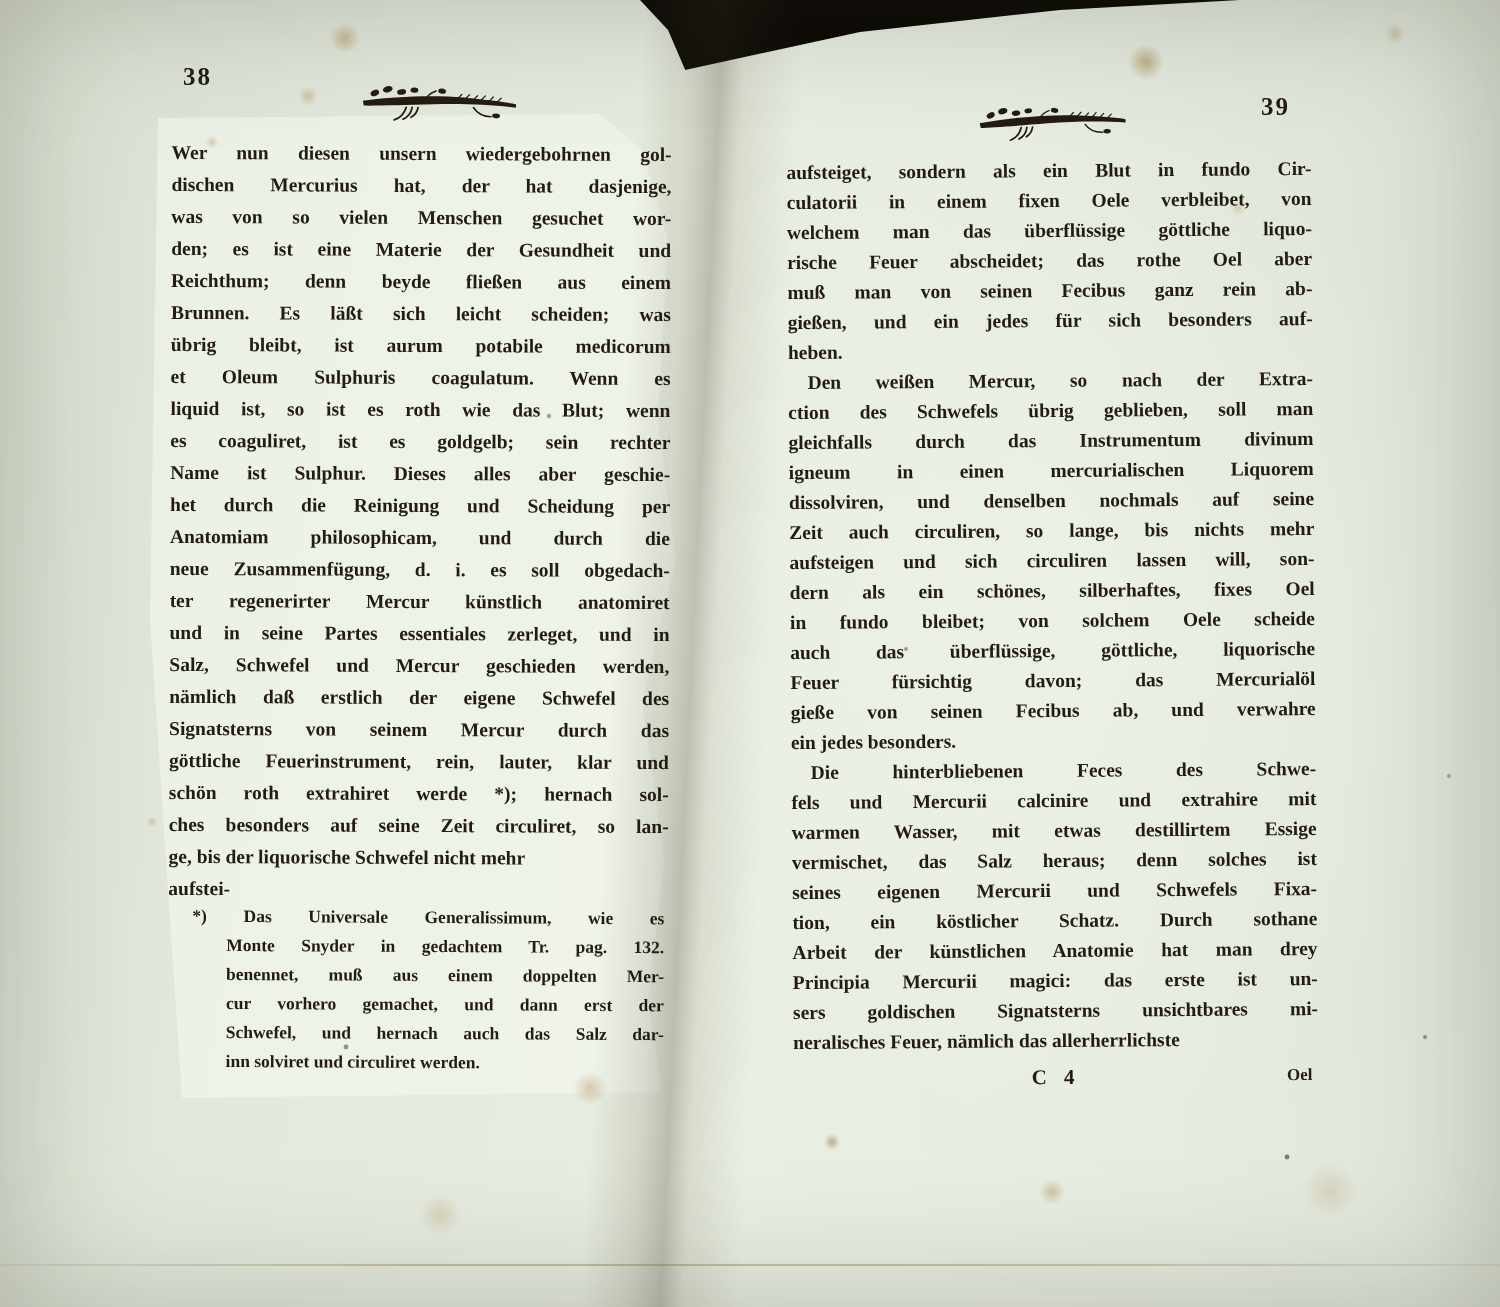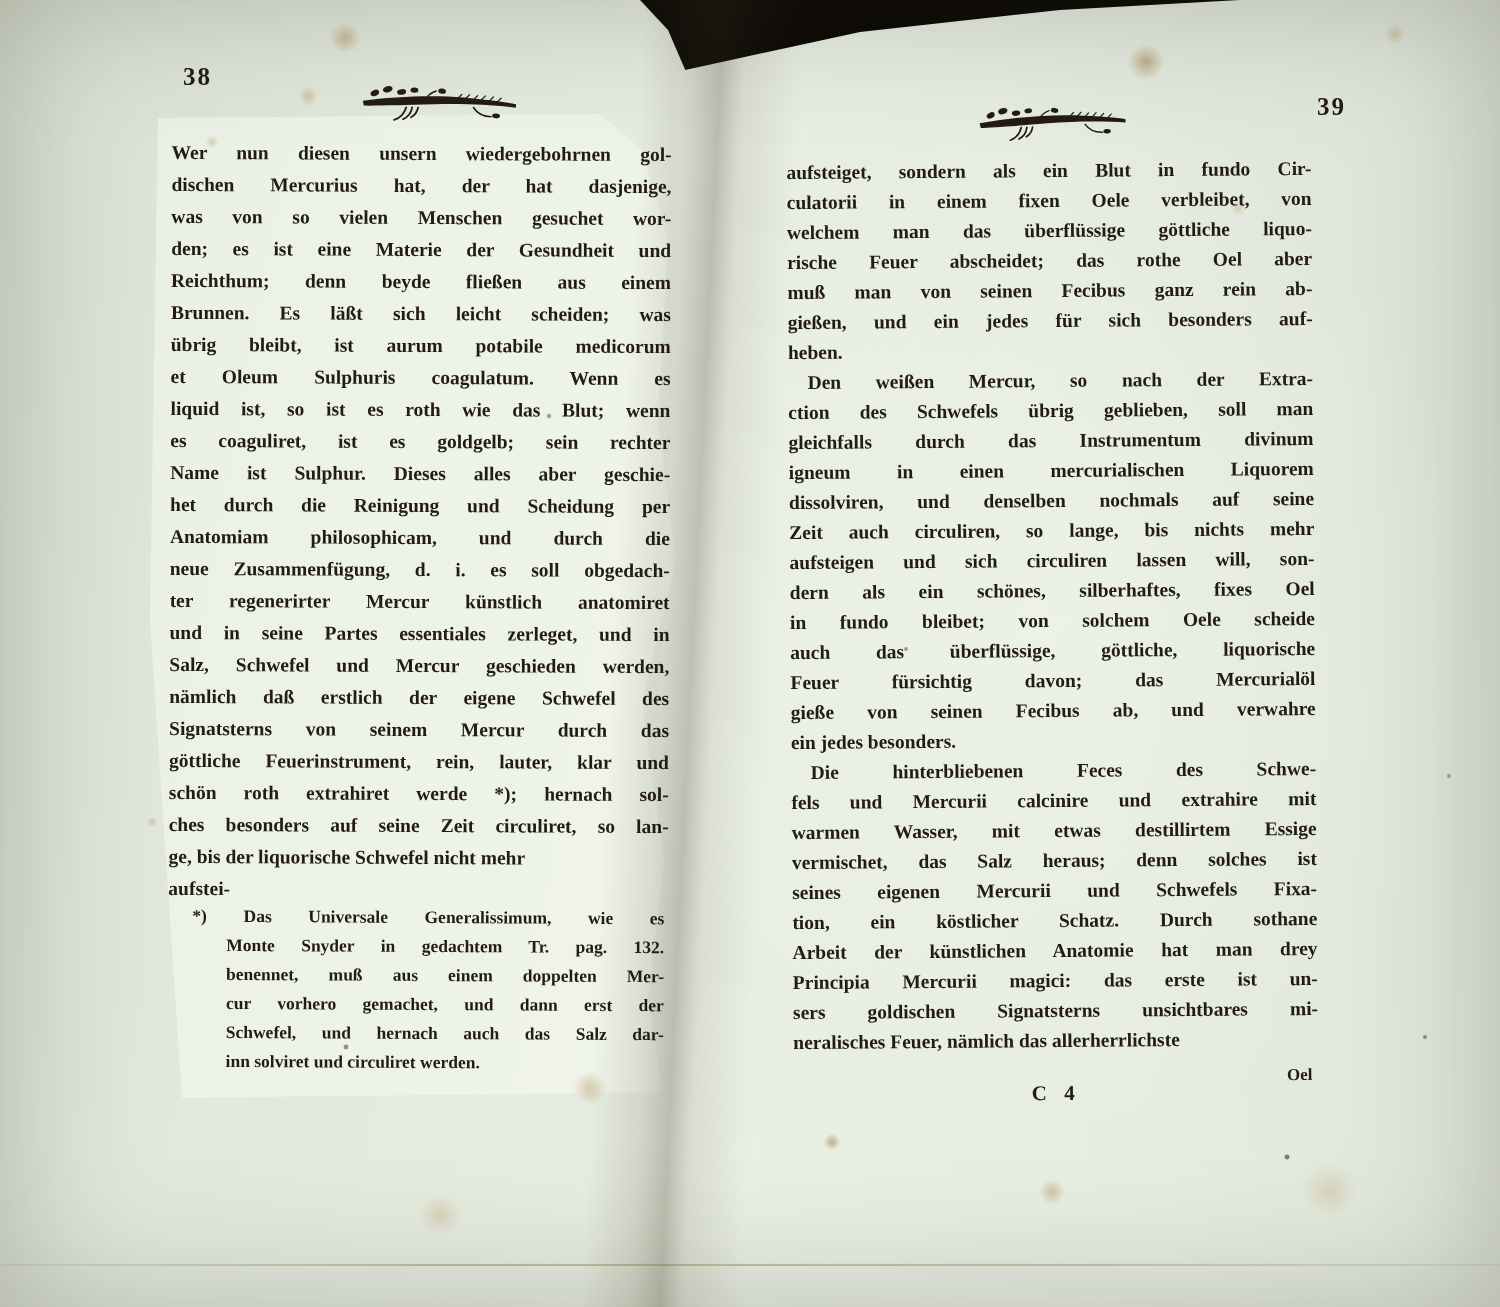--- a/index.html
+++ b/index.html
@@ -76,21 +76,21 @@
     position: absolute; inset: 0; z-index: 7; pointer-events: none;
     box-shadow: inset 0 0 140px rgba(55,50,35,0.28);
   }
   
   .ink { color: #241c12; }
   .pagenum {
     position: absolute; z-index: 5;
     font-size: 25px; font-weight: bold; letter-spacing: 2px;
   }
   .pagenum-left  { left: 183px; top: 63px; }
-  .pagenum-right { left: 1317px; top: 93px; }
+  .pagenum-right { left: 1261px; top: 93px; }
   .ornament { position: absolute; z-index: 5; }
   .ornament-left  { left: 355px; top: 76px; width: 168px; height: 46px; transform: rotate(1deg); }
   .ornament-right { left: 972px; top: 96px; width: 160px; height: 44px; transform: rotate(-2deg); }
   .ornament path, .ornament ellipse { fill: #241c12; }
   .ornament .stroked { fill: none; stroke: #241c12; stroke-linecap: round; }
 
   .textcol { position: absolute; z-index: 5; }
   .textcol-left {
     left: 170px; top: 138px; width: 500px;
     font-size: 19.5px; font-weight: bold; line-height: 32px;
@@ -114,21 +114,21 @@
     transform: rotate(0.3deg);
   }
   .footnote .tline { padding-left: 34px; }
   .footnote .tline:first-child { padding-left: 0; }
   .footnote .tline:last-child { text-align-last: left; }
   .sig-row {
     position: relative; height: 32px; margin-top: 6px;
   }
   .sig-mark {
     position: absolute; left: 50%; transform: translateX(-50%);
-    letter-spacing: 6px; font-size: 21px; margin-top: 16px;
+    letter-spacing: 6px; font-size: 21px;
   }
   .sig-catchword { position: absolute; right: 6px; font-size: 17px; }
 </style>
 </head>
 <body>
 
 <div class="photo">
 
   <div class="page-left"></div>
   <div class="page-right"></div>

